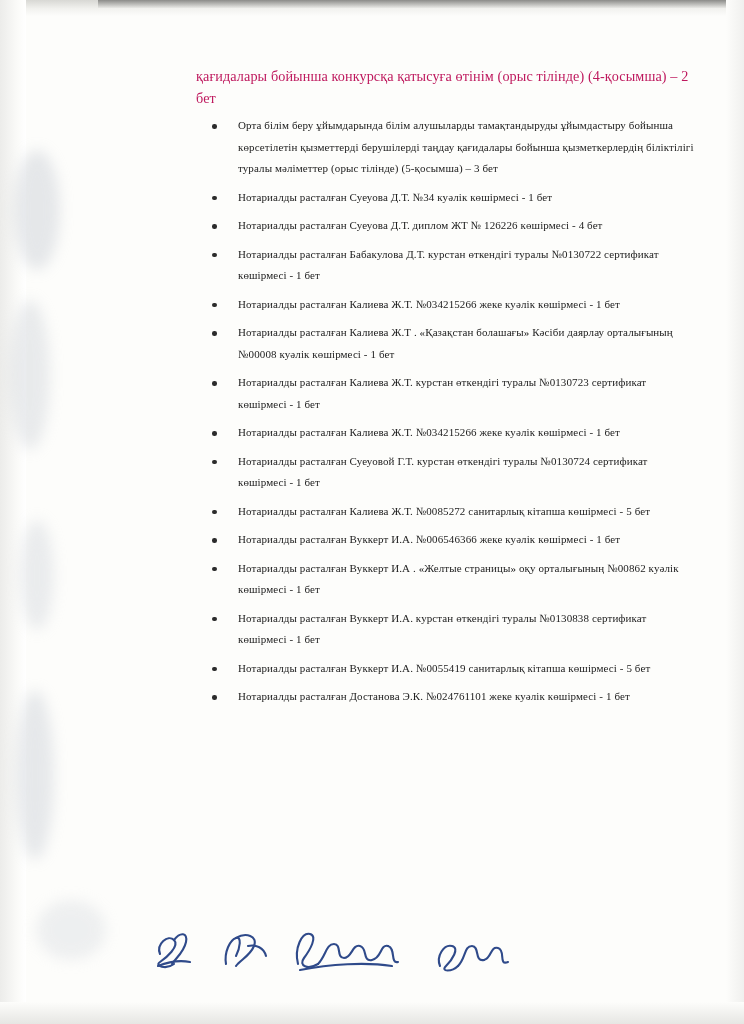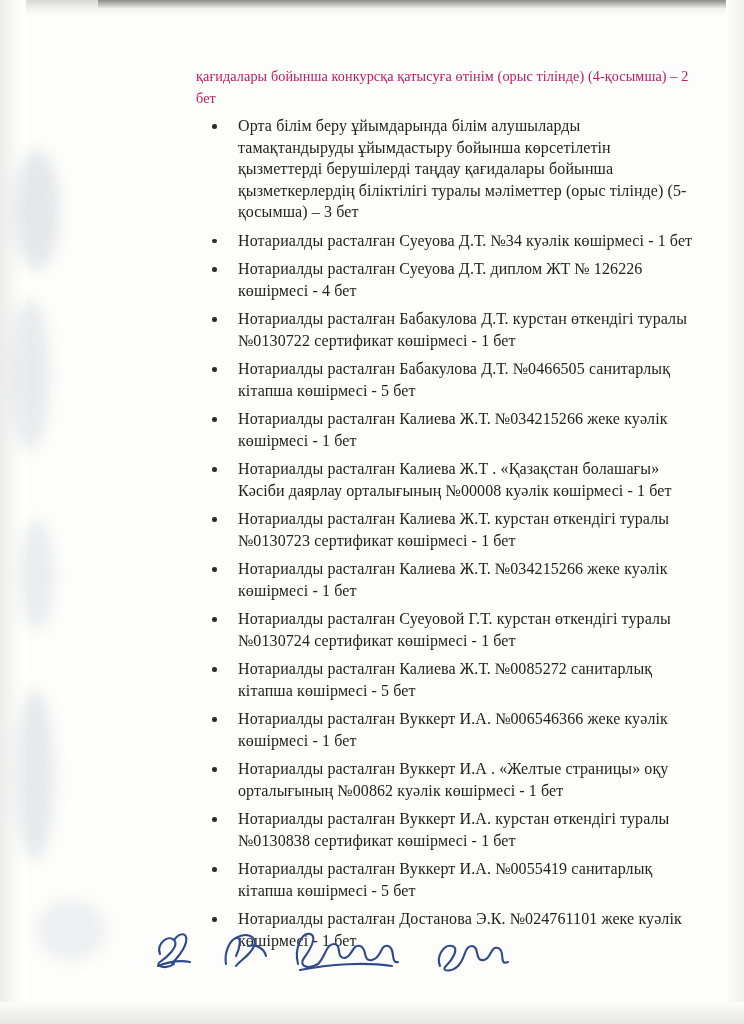--- a/index.html
+++ b/index.html
@@ -81,21 +81,21 @@
   }
   ul.bullets {
     list-style: none;
     margin: 0;
     padding: 0;
   }
   ul.bullets > li {
     position: relative;
     padding-left: 42px;
     margin-bottom: 7px;
-    font-size: 16px;
+    font-size: 11px;
     line-height: 21.5px;
     letter-spacing: .1px;
     color: #222;
   }
   ul.bullets > li::before {
     content: "";
     position: absolute;
     left: 16px;
     top: 9px;
     width: 4.5px;
@@ -135,21 +135,20 @@
 
 <div class="content">
 
   <p class="lead-par">қағидалары бойынша конкурсқа қатысуға өтінім (орыс тілінде) (4-қосымша) – 2 бет</p>
 
   <ul class="bullets">
     <li>Орта білім беру ұйымдарында білім алушыларды тамақтандыруды ұйымдастыру бойынша көрсетілетін қызметтерді берушілерді таңдау қағидалары бойынша қызметкерлердің біліктілігі туралы мәліметтер (орыс тілінде) (5-қосымша) – 3 бет</li>
     <li>Нотариалды   расталған Суеуова Д.Т. №34   куәлік көшірмесі - 1 бет</li>
     <li>Нотариалды   расталған Суеуова Д.Т. диплом ЖТ № 126226   көшірмесі - 4 бет</li>
     <li>Нотариалды   расталған Бабакулова Д.Т. курстан өткендігі туралы №0130722   сертификат көшірмесі - 1 бет</li>
-    <li>Нотариалды   расталған Бабакулова  Д.Т. №0466505  санитарлық кітапша көшірмесі - 5 бет</li>
     <li>Нотариалды   расталған Калиева Ж.Т. №034215266  жеке  куәлік көшірмесі - 1 бет</li>
     <li>Нотариалды   расталған Калиева Ж.Т . «Қазақстан болашағы» Кәсіби даярлау орталығының №00008 куәлік  көшірмесі - 1 бет</li>
     <li>Нотариалды   расталған Калиева Ж.Т. курстан өткендігі туралы №0130723 сертификат көшірмесі - 1 бет</li>
     <li>Нотариалды   расталған Калиева Ж.Т. №034215266  жеке  куәлік көшірмесі - 1 бет</li>
     <li>Нотариалды   расталған Суеуовой Г.Т. курстан өткендігі туралы №0130724 сертификат көшірмесі - 1 бет</li>
     <li>Нотариалды   расталған Калиева Ж.Т. №0085272  санитарлық кітапша көшірмесі - 5 бет</li>
     <li>Нотариалды   расталған Вуккерт И.А. №006546366  жеке  куәлік көшірмесі - 1 бет</li>
     <li class="faded">Нотариалды   расталған Вуккерт И.А . «Желтые страницы» оқу орталығының №00862 куәлік  көшірмесі - 1 бет</li>
     <li class="faded">Нотариалды   расталған Вуккерт И.А. курстан өткендігі туралы №0130838 сертификат көшірмесі - 1 бет</li>
     <li class="faded">Нотариалды   расталған Вуккерт И.А. №0055419  санитарлық кітапша көшірмесі - 5 бет</li>

